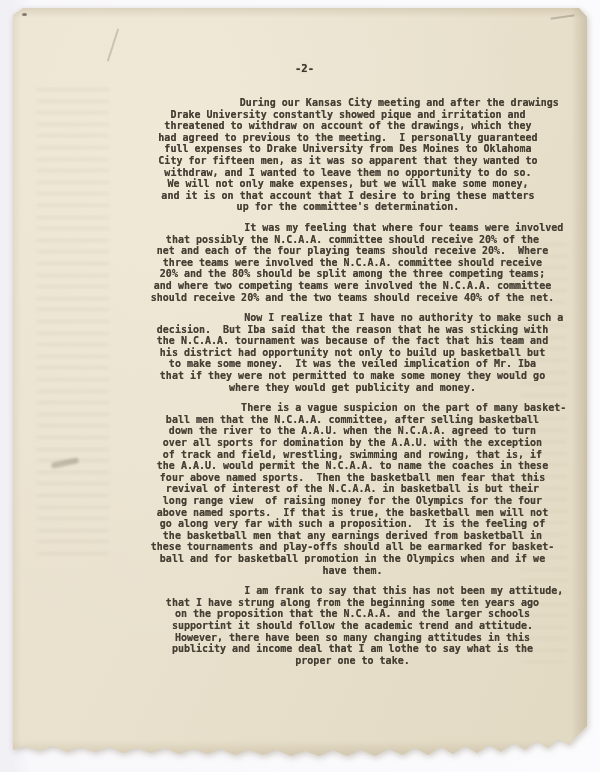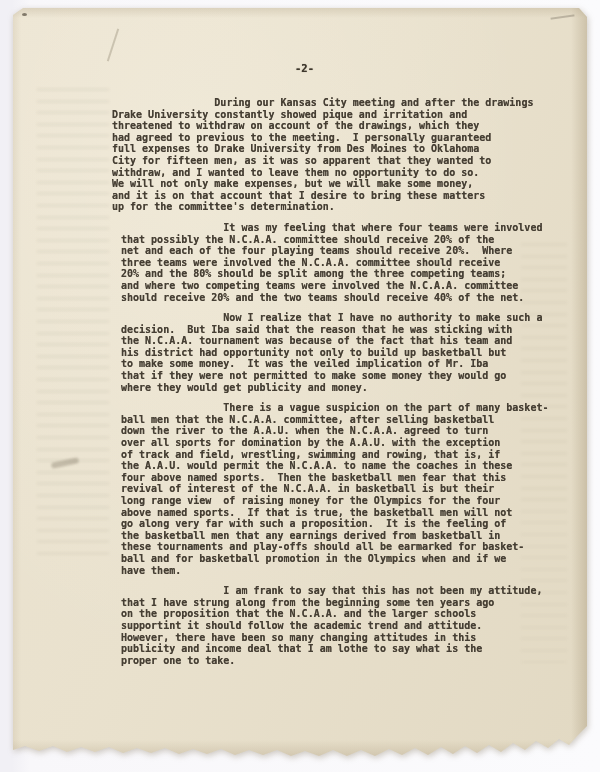--- a/index.html
+++ b/index.html
@@ -95,22 +95,23 @@
     background: rgba(90,80,60,0.28); transform: rotate(-12deg);
     filter: blur(1.2px); border-radius: 3px;
   }
   .page-number {
     position: absolute; left: 282px; top: 54px;
     font-size: 10.5px; font-weight: bold;
     color: #3e372c;
     text-shadow: 0 0 0.7px rgba(62,55,44,0.8);
   }
   .text-layer {
-    position: absolute; left: 99px; top: 89px; width: 450px;
+    position: absolute; left: 110px; top: 89px; width: 450px;
     filter: blur(0.2px);
+    text-align: center;
   }
   .para {
     margin: 0;
     white-space: pre;
     font-size: 10px;
     line-height: 11.6px;
     font-weight: bold;
     letter-spacing: 0;
     color: #453e33;
     text-shadow: 0 0 0.6px rgba(69,62,51,0.65);

